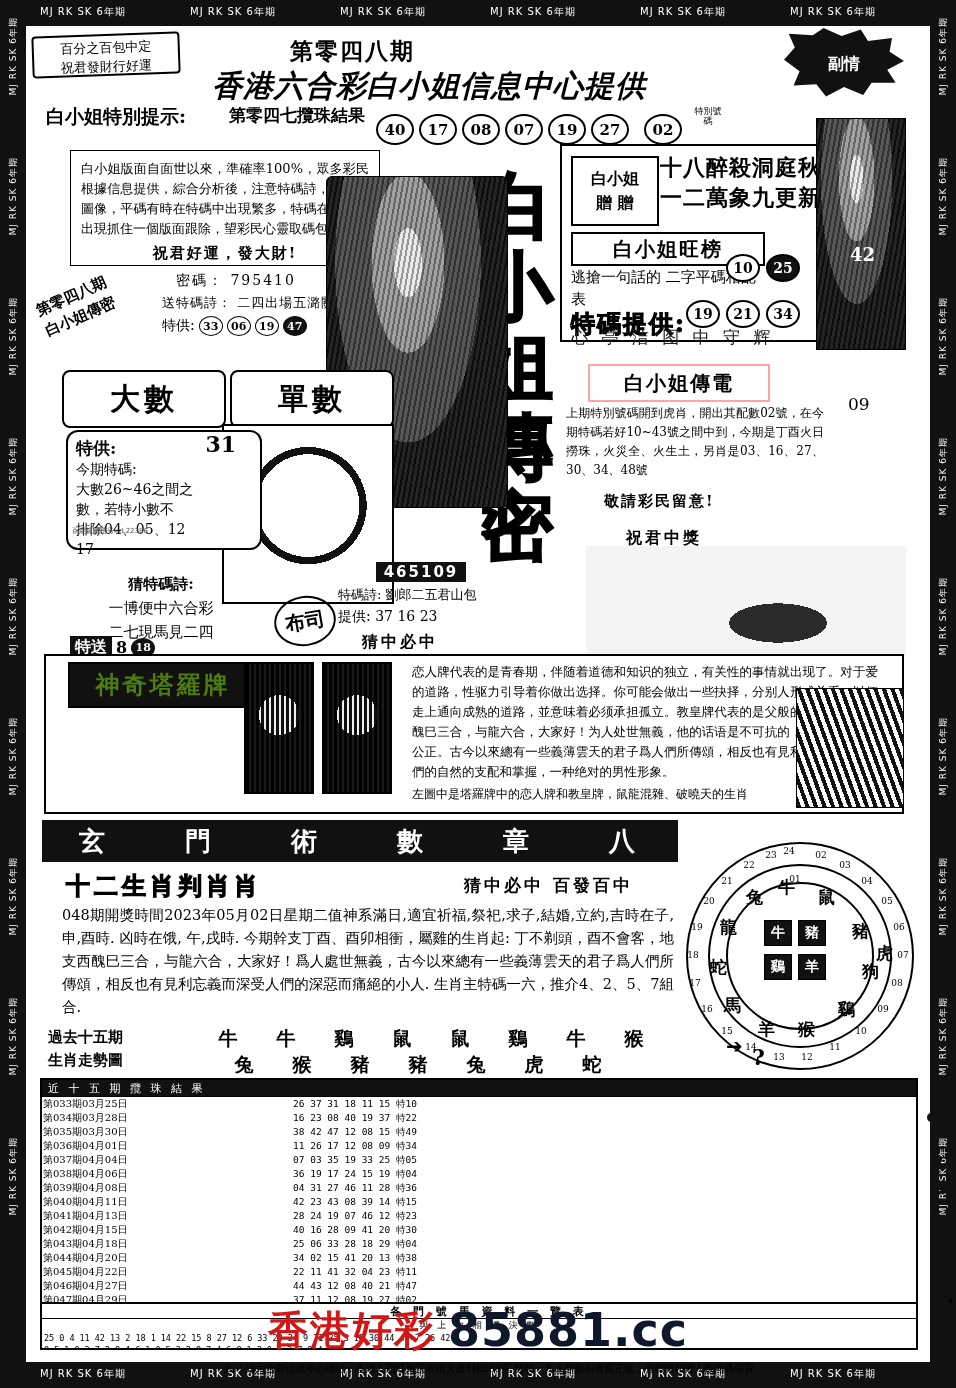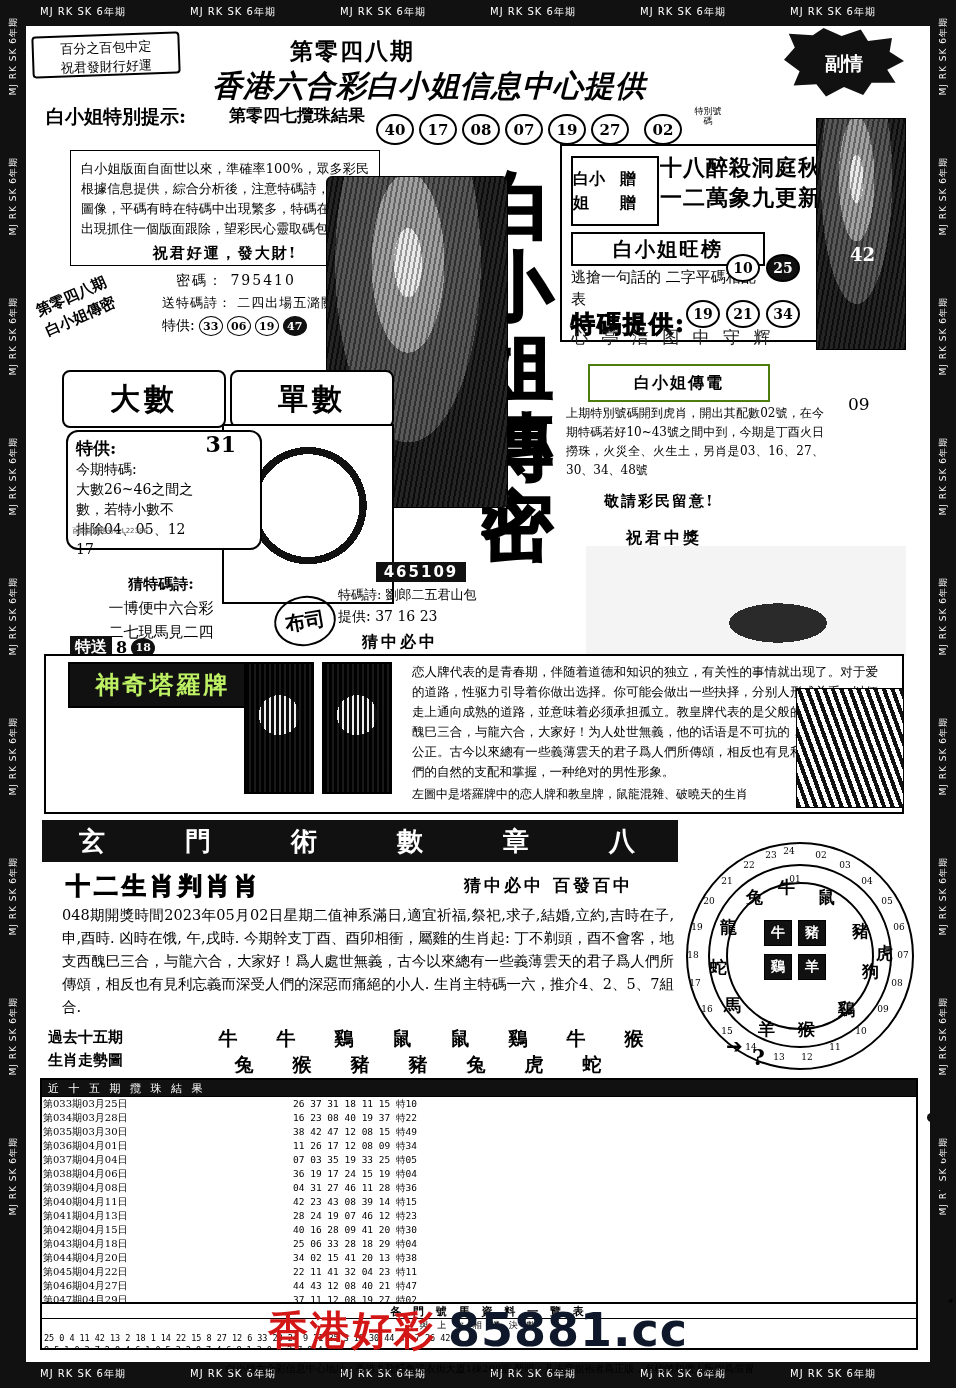--- a/index.html
+++ b/index.html
@@ -46,21 +46,21 @@
   .ball{width:34px;height:27px;border-radius:50%;background:#fff;border:2px solid #000;
      display:flex;align-items:center;justify-content:center;font-size:15px;font-weight:bold;
      font-family:"DejaVu Serif","Liberation Serif",serif;}
   .ball.sp{margin-left:10px;}
   .sp-label{position:absolute;left:667px;top:80px;font-size:9px;line-height:10px;text-align:center;width:30px;}
 
   .burst{position:absolute;left:758px;top:2px;width:120px;height:72px;}
   .burst .bg{position:absolute;inset:0;background:#111;
      clip-path:polygon(0% 44%,9% 27%,4% 8%,24% 10%,33% 0%,48% 11%,64% 2%,70% 18%,90% 14%,88% 33%,100% 46%,86% 58%,93% 76%,73% 76%,66% 93%,50% 82%,35% 95%,27% 78%,8% 80%,13% 60%);}
   .burst .tx{position:absolute;inset:0;display:flex;align-items:center;justify-content:center;
-     color:#fff;font-size:19px;font-weight:bold;font-family:"DejaVu Serif","Liberation Serif",serif;}
+     color:#fff;font-size:16px;font-weight:bold;font-family:"DejaVu Serif","Liberation Serif",serif;}
 
   
   .photo{position:absolute;background:
       repeating-linear-gradient(125deg,#151515 0 3px,#3a3a3a 3px 6px,#0c0c0c 6px 10px),
       radial-gradient(circle at 42% 30%,#bdbdbd 0 14%,#6d6d6d 14% 30%,#2a2a2a 30% 60%,#0b0b0b 60% 100%);
       background-blend-mode:overlay;border:1px solid #000;}
   .photo.soft{background:
       radial-gradient(ellipse at 45% 26%,#e8e8e8 0 10%,#9a9a9a 10% 26%,#4a4a4a 26% 52%,#121212 52% 100%),
       repeating-linear-gradient(100deg,rgba(0,0,0,.35) 0 2px,rgba(255,255,255,.08) 2px 5px);}
 
@@ -97,57 +97,57 @@
      display:flex;align-items:center;justify-content:center;
      font-family:"DejaVu Serif","Liberation Serif",serif;font-weight:bold;font-size:30px;letter-spacing:4px;}
 
   .bubble{position:absolute;left:40px;top:404px;width:196px;height:120px;border:2px solid #000;
      border-radius:12px;background:#fff;padding:6px 8px;box-sizing:border-box;
      font-family:"DejaVu Serif","Liberation Serif",serif;font-size:14px;line-height:20px;}
   .bubble .hd{font-size:17px;font-weight:bold;}
   .bubble .num{position:absolute;right:24px;top:2px;font-size:22px;font-weight:bold;}
 
   .tarot-title{position:absolute;left:42px;top:636px;width:186px;height:42px;border:2px solid #000;
-     background:#111;color:#bef264;display:flex;align-items:center;justify-content:center;
+     background:#111;color:#4d7c0f;display:flex;align-items:center;justify-content:center;
      font-family:"DejaVu Serif","Liberation Serif",serif;font-weight:bold;font-size:24px;letter-spacing:3px;}
 
   .guess{position:absolute;left:46px;top:546px;width:178px;height:92px;
      font-family:"DejaVu Serif","Liberation Serif",serif;font-size:15px;line-height:24px;text-align:center;}
   .guess .t{font-weight:bold;}
   .tesong{position:absolute;left:44px;top:610px;display:flex;align-items:center;gap:4px;
      font-family:"DejaVu Serif","Liberation Serif",serif;font-size:16px;font-weight:bold;}
   .tesong .blk{background:#111;color:#fff;padding:1px 5px;}
   .tema-num{position:absolute;left:350px;top:536px;width:90px;height:20px;background:#111;color:#fff;
      display:flex;align-items:center;justify-content:center;font-size:15px;font-weight:bold;letter-spacing:2px;}
   .circleword{position:absolute;left:248px;top:570px;width:58px;height:46px;border:2px solid #000;
      border-radius:50%;display:flex;align-items:center;justify-content:center;font-size:20px;font-weight:bold;
      font-family:"DejaVu Serif","Liberation Serif",serif;transform:rotate(-10deg);}
 
   .sales{position:absolute;left:545px;top:130px;width:84px;height:66px;border:2px solid #000;
-     display:flex;flex-direction:row;align-items:center;justify-content:center;
+     display:flex;flex-direction:column;align-items:center;justify-content:center;
      font-family:"DejaVu Serif","Liberation Serif",serif;font-size:16px;font-weight:bold;line-height:24px;}
   .couplet{position:absolute;left:634px;top:126px;width:220px;
      font-family:"DejaVu Serif","Liberation Serif",serif;font-weight:bold;font-size:22px;line-height:30px;
      letter-spacing:1px;white-space:nowrap;}
   .wang{position:absolute;left:545px;top:206px;width:190px;height:30px;border:2px solid #000;
      display:flex;align-items:center;justify-content:center;
      font-family:"DejaVu Serif","Liberation Serif",serif;font-weight:bold;font-size:20px;letter-spacing:2px;}
   .wang2{position:absolute;left:545px;top:240px;width:190px;
      font-family:"DejaVu Serif","Liberation Serif",serif;font-size:15px;line-height:22px;}
   .provide{position:absolute;left:545px;top:272px;
      font-family:"DejaVu Serif","Liberation Serif",serif;font-weight:bold;font-size:24px;letter-spacing:2px;
      -webkit-text-stroke:1px #000;}
   .rballs{position:absolute;display:flex;gap:6px;}
   .rball{width:30px;height:24px;border-radius:50%;border:2px solid #000;background:#fff;
      display:flex;align-items:center;justify-content:center;font-size:14px;font-weight:bold;
      font-family:"DejaVu Serif","Liberation Serif",serif;}
 
-  .chuandian{position:absolute;left:562px;top:338px;width:178px;height:34px;border:2px solid #4d7c0f;
+  .chuandian{position:absolute;left:562px;top:338px;width:178px;height:34px;border:2px solid #fca5a5;
      display:flex;align-items:center;justify-content:center;
-     font-family:"DejaVu Serif","Liberation Serif",serif;font-weight:bold;font-size:16px;letter-spacing:2px;}
+     font-family:"DejaVu Serif","Liberation Serif",serif;font-weight:bold;font-size:20px;letter-spacing:2px;}
   .cd-body{position:absolute;left:540px;top:378px;width:258px;
      font-family:"DejaVu Serif","Liberation Serif",serif;font-size:12px;line-height:19px;text-align:justify;}
   .cd-note{position:absolute;left:578px;top:466px;font-size:15px;font-weight:bold;letter-spacing:2px;
      font-family:"DejaVu Serif","Liberation Serif",serif;}
   .cd-wish{position:absolute;left:600px;top:502px;font-size:16px;font-weight:bold;letter-spacing:3px;
      font-family:"DejaVu Serif","Liberation Serif",serif;}
   .num09{position:absolute;left:822px;top:368px;font-size:17px;font-family:"DejaVu Serif","Liberation Serif",serif;}
 
   
   .tarot-card{position:absolute;border:2px solid #000;background:

